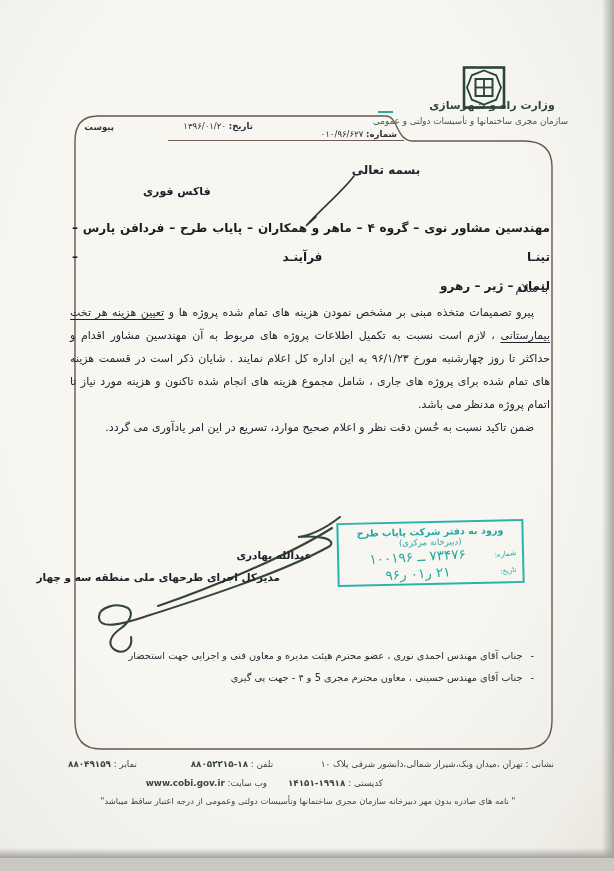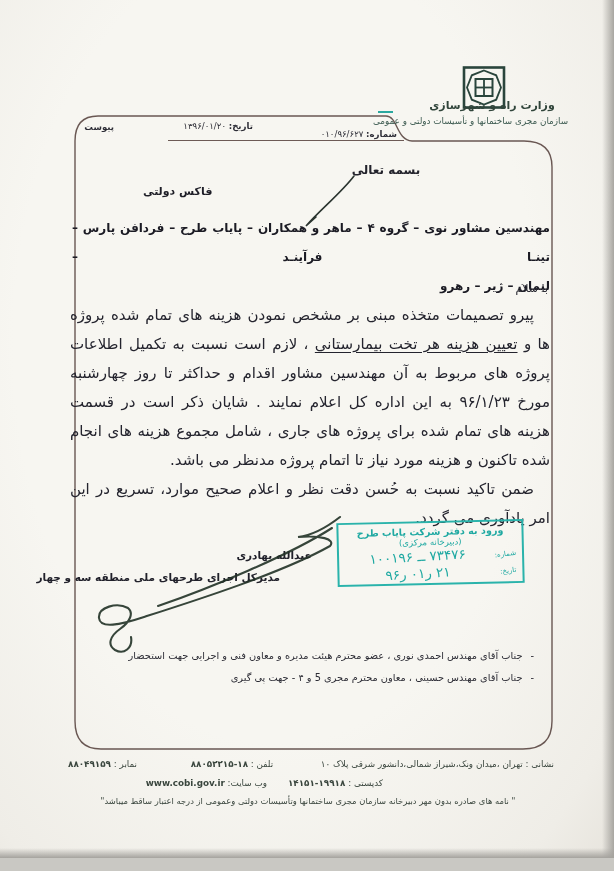--- a/index.html
+++ b/index.html
@@ -23,21 +23,21 @@
   .field b{font-weight:bold;}
 
   .besmeleh{font-size:12px;font-weight:700;color:#23232c;}
   .urgent{font-size:11px;font-weight:bold;color:#1d1d26;}
 
   .addressee{font-size:12px;font-weight:bold;color:#1b1b24;line-height:29px;}
   .addr1{text-align:justify;text-align-last:justify;white-space:normal;overflow:hidden;}
   .addr2{text-align:right;}
 
   .salut{font-size:11px;color:#26262f;margin-left:36px;}
-  .bodytxt{font-size:15px;color:#24242e;line-height:29px;text-align:justify;}
+  .bodytxt{font-size:11px;color:#24242e;line-height:23px;text-align:justify;}
   .bodytxt p{margin:0;text-indent:16px;}
   .uline{text-decoration:underline;text-underline-offset:3px;}
 
   .sig-name{font-size:10.5px;font-weight:bold;color:#20202a;text-align:center;}
   .sig-title{font-size:10.5px;font-weight:bold;color:#20202a;text-align:center;white-space:nowrap;}
 
   .stamp{border:2.6px solid #2ab3ab;color:#1fa9a2;transform:rotate(-1.3deg);
          padding:3px 6px 2px 6px;background:rgba(255,255,255,0.0);}
   .stamp .s1{font-size:9.6px;font-weight:bold;text-align:center;white-space:nowrap;}
   .stamp .s2{font-size:8.6px;text-align:center;}
@@ -86,21 +86,21 @@
   </div>
   <div class="abs field rtl" style="right:500px;top:122px;">
     <b>پیوست</b>
   </div>
 
   <div class="abs besmeleh rtl" style="left:342px;top:163px;width:88px;text-align:center;">بسمه تعالی</div>
   <svg class="abs" style="left:290px;top:170px;" width="80" height="70" viewBox="0 0 80 70">
     <path d="M 64,6 C 52,22 30,40 16,56 L 26,47" fill="none" stroke="#2b3530" stroke-width="1.6" stroke-linecap="round"></path>
   </svg>
 
-  <div class="abs urgent rtl" style="left:143px;top:185px;">فاکس دولتی</div>
+  <div class="abs urgent rtl" style="left:143px;top:185px;">فاکس فوری</div>
 
   <div class="abs addressee rtl" style="left:72px;top:214px;width:478px;">
     <div class="addr1">مهندسین مشاور نوی – گروه ۴ – ماهر و همکاران – پایاب طرح – فردافن پارس – تینـا فرآینـد –</div>
     <div class="addr2">لیمان – ژیر – رهرو</div>
   </div>
 
   <div class="abs salut rtl" style="right:66px;top:282px;">با سلام</div>
 
   <div class="abs bodytxt rtl" style="left:70px;top:301px;width:480px;">
     <p><span>پیرو تصمیمات متخذه مبنی بر مشخص نمودن هزینه های تمام شده پروژه ها و </span><span class="uline">تعیین هزینه هر تخت بیمارستانی</span><span> ، لازم است نسبت به تکمیل اطلاعات پروژه های مربوط به آن مهندسین مشاور اقدام و حداکثر تا روز چهارشنبه مورخ ۹۶/۱/۲۳ به این اداره کل اعلام نمایند . شایان ذکر است در قسمت هزینه های تمام شده برای پروژه های جاری ، شامل مجموع هزینه های انجام شده تاکنون و هزینه مورد نیاز تا اتمام پروژه مدنظر می باشد.</span></p>

